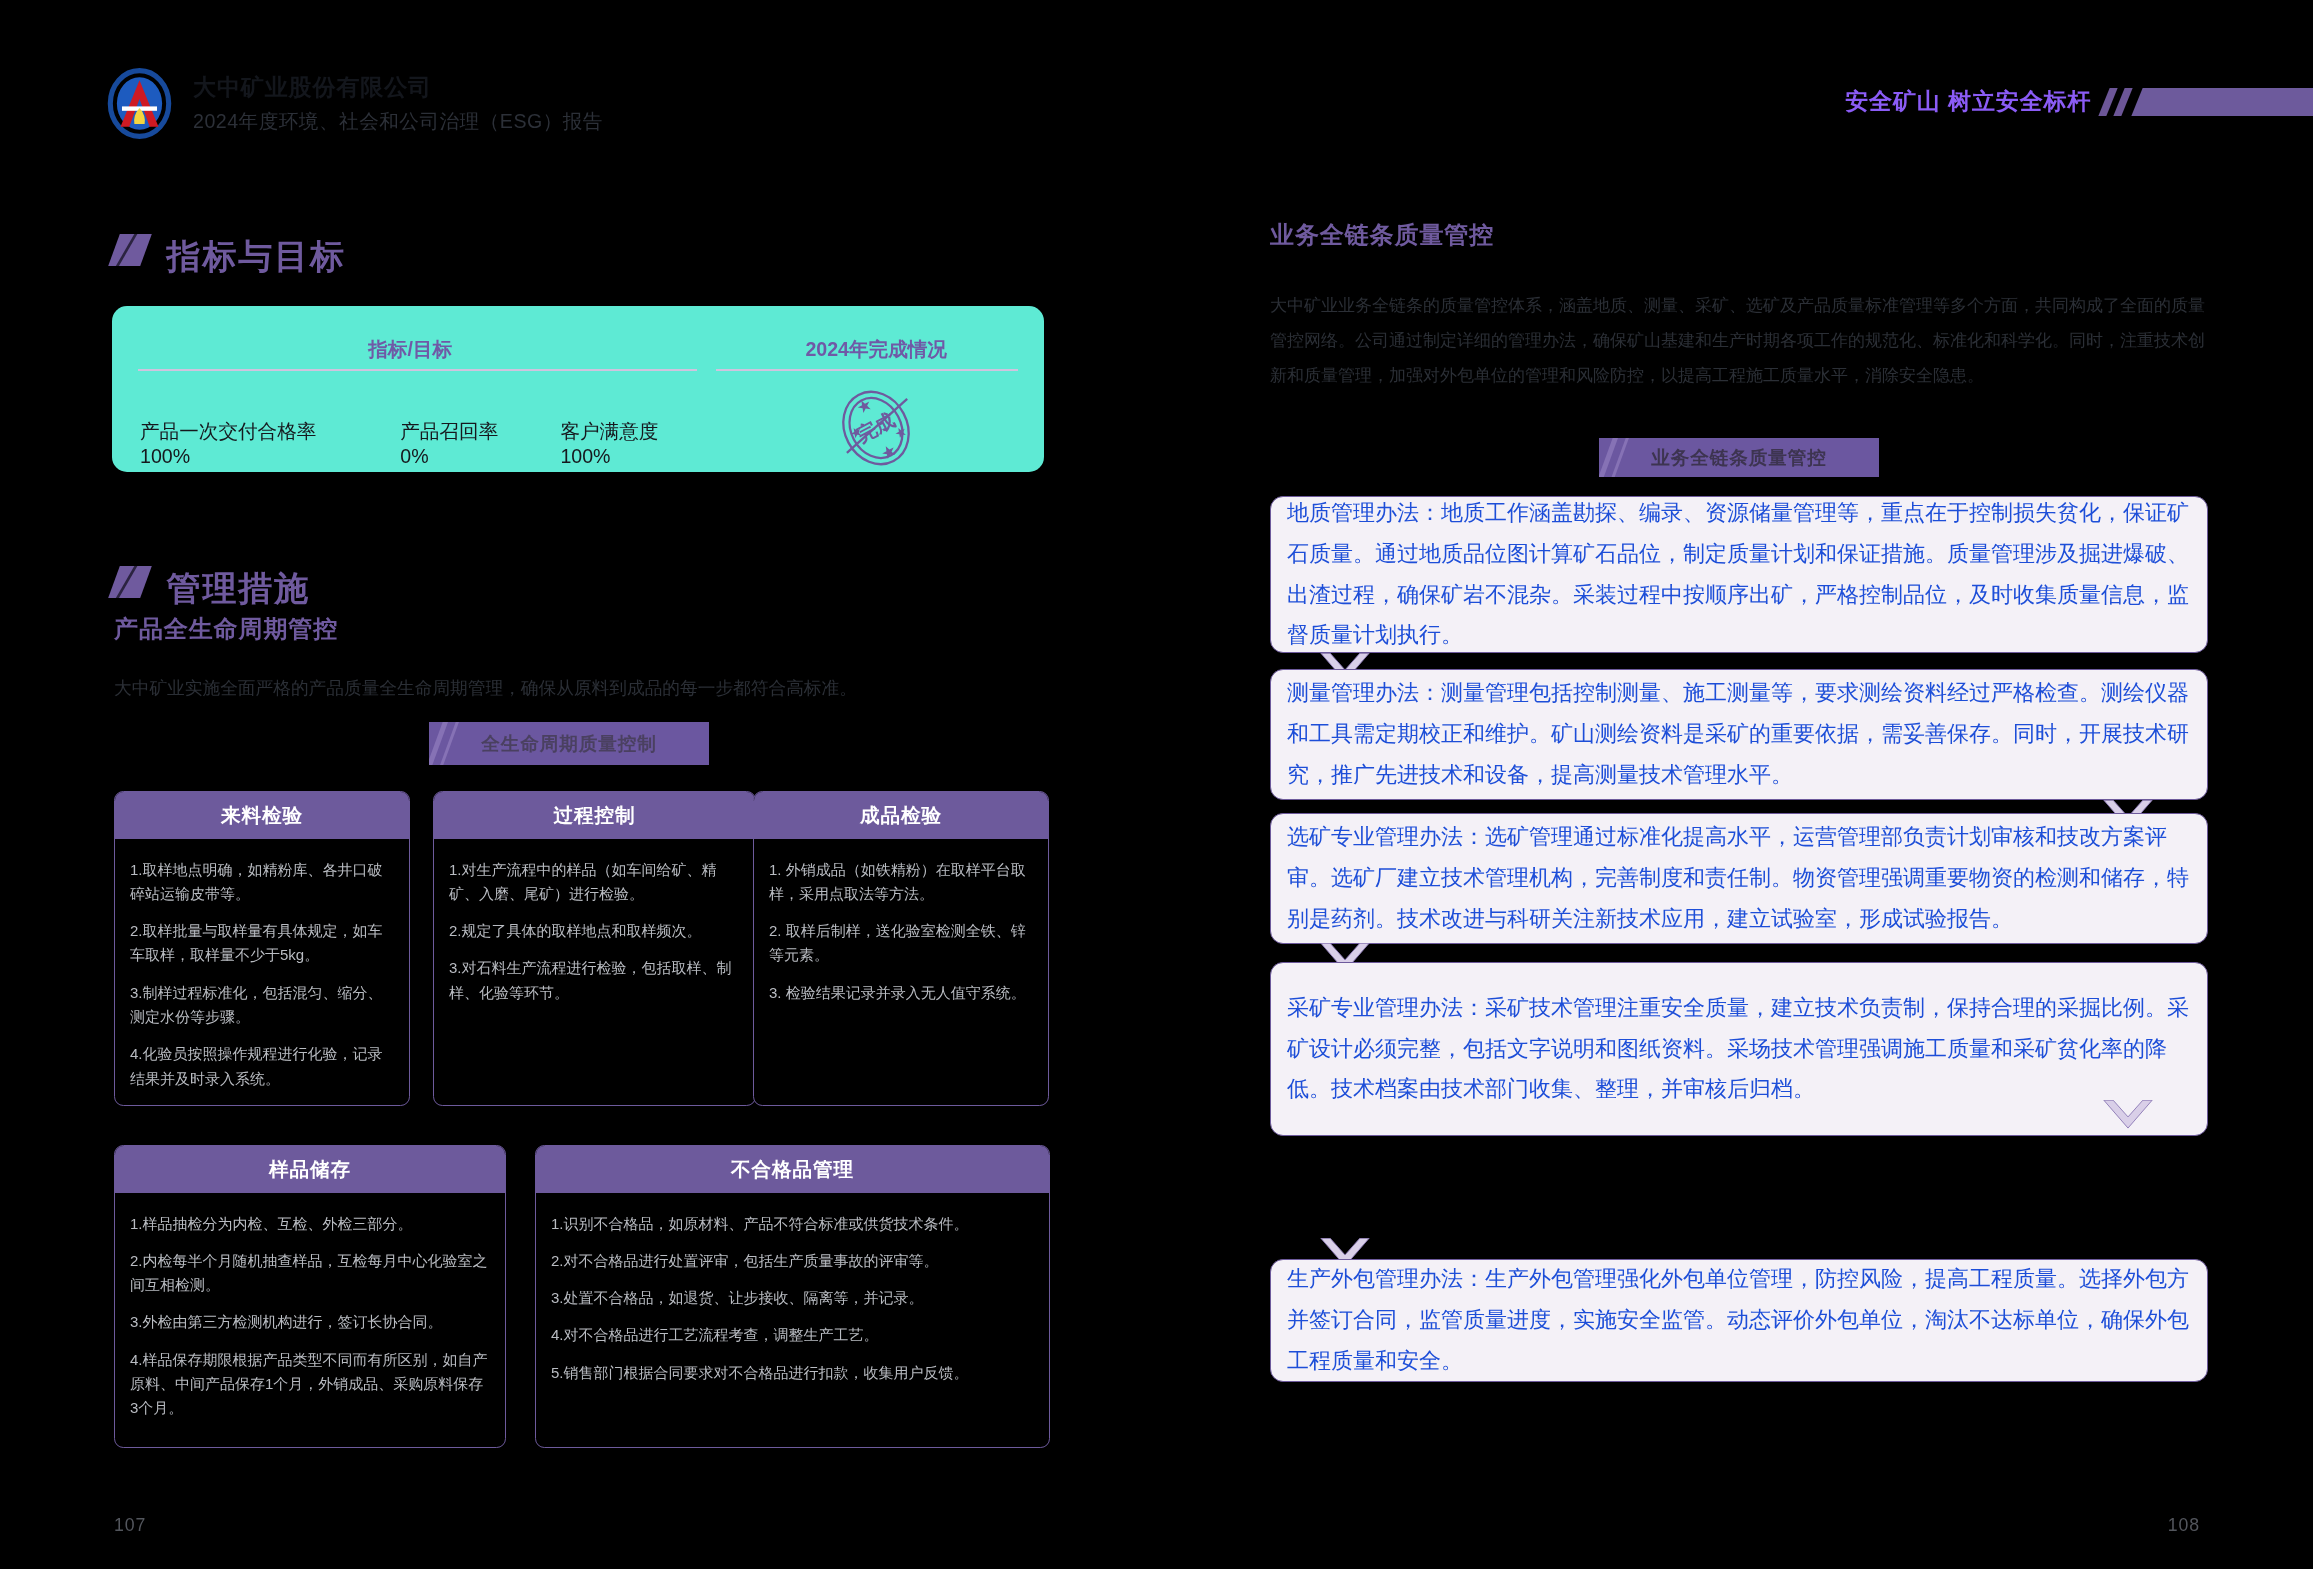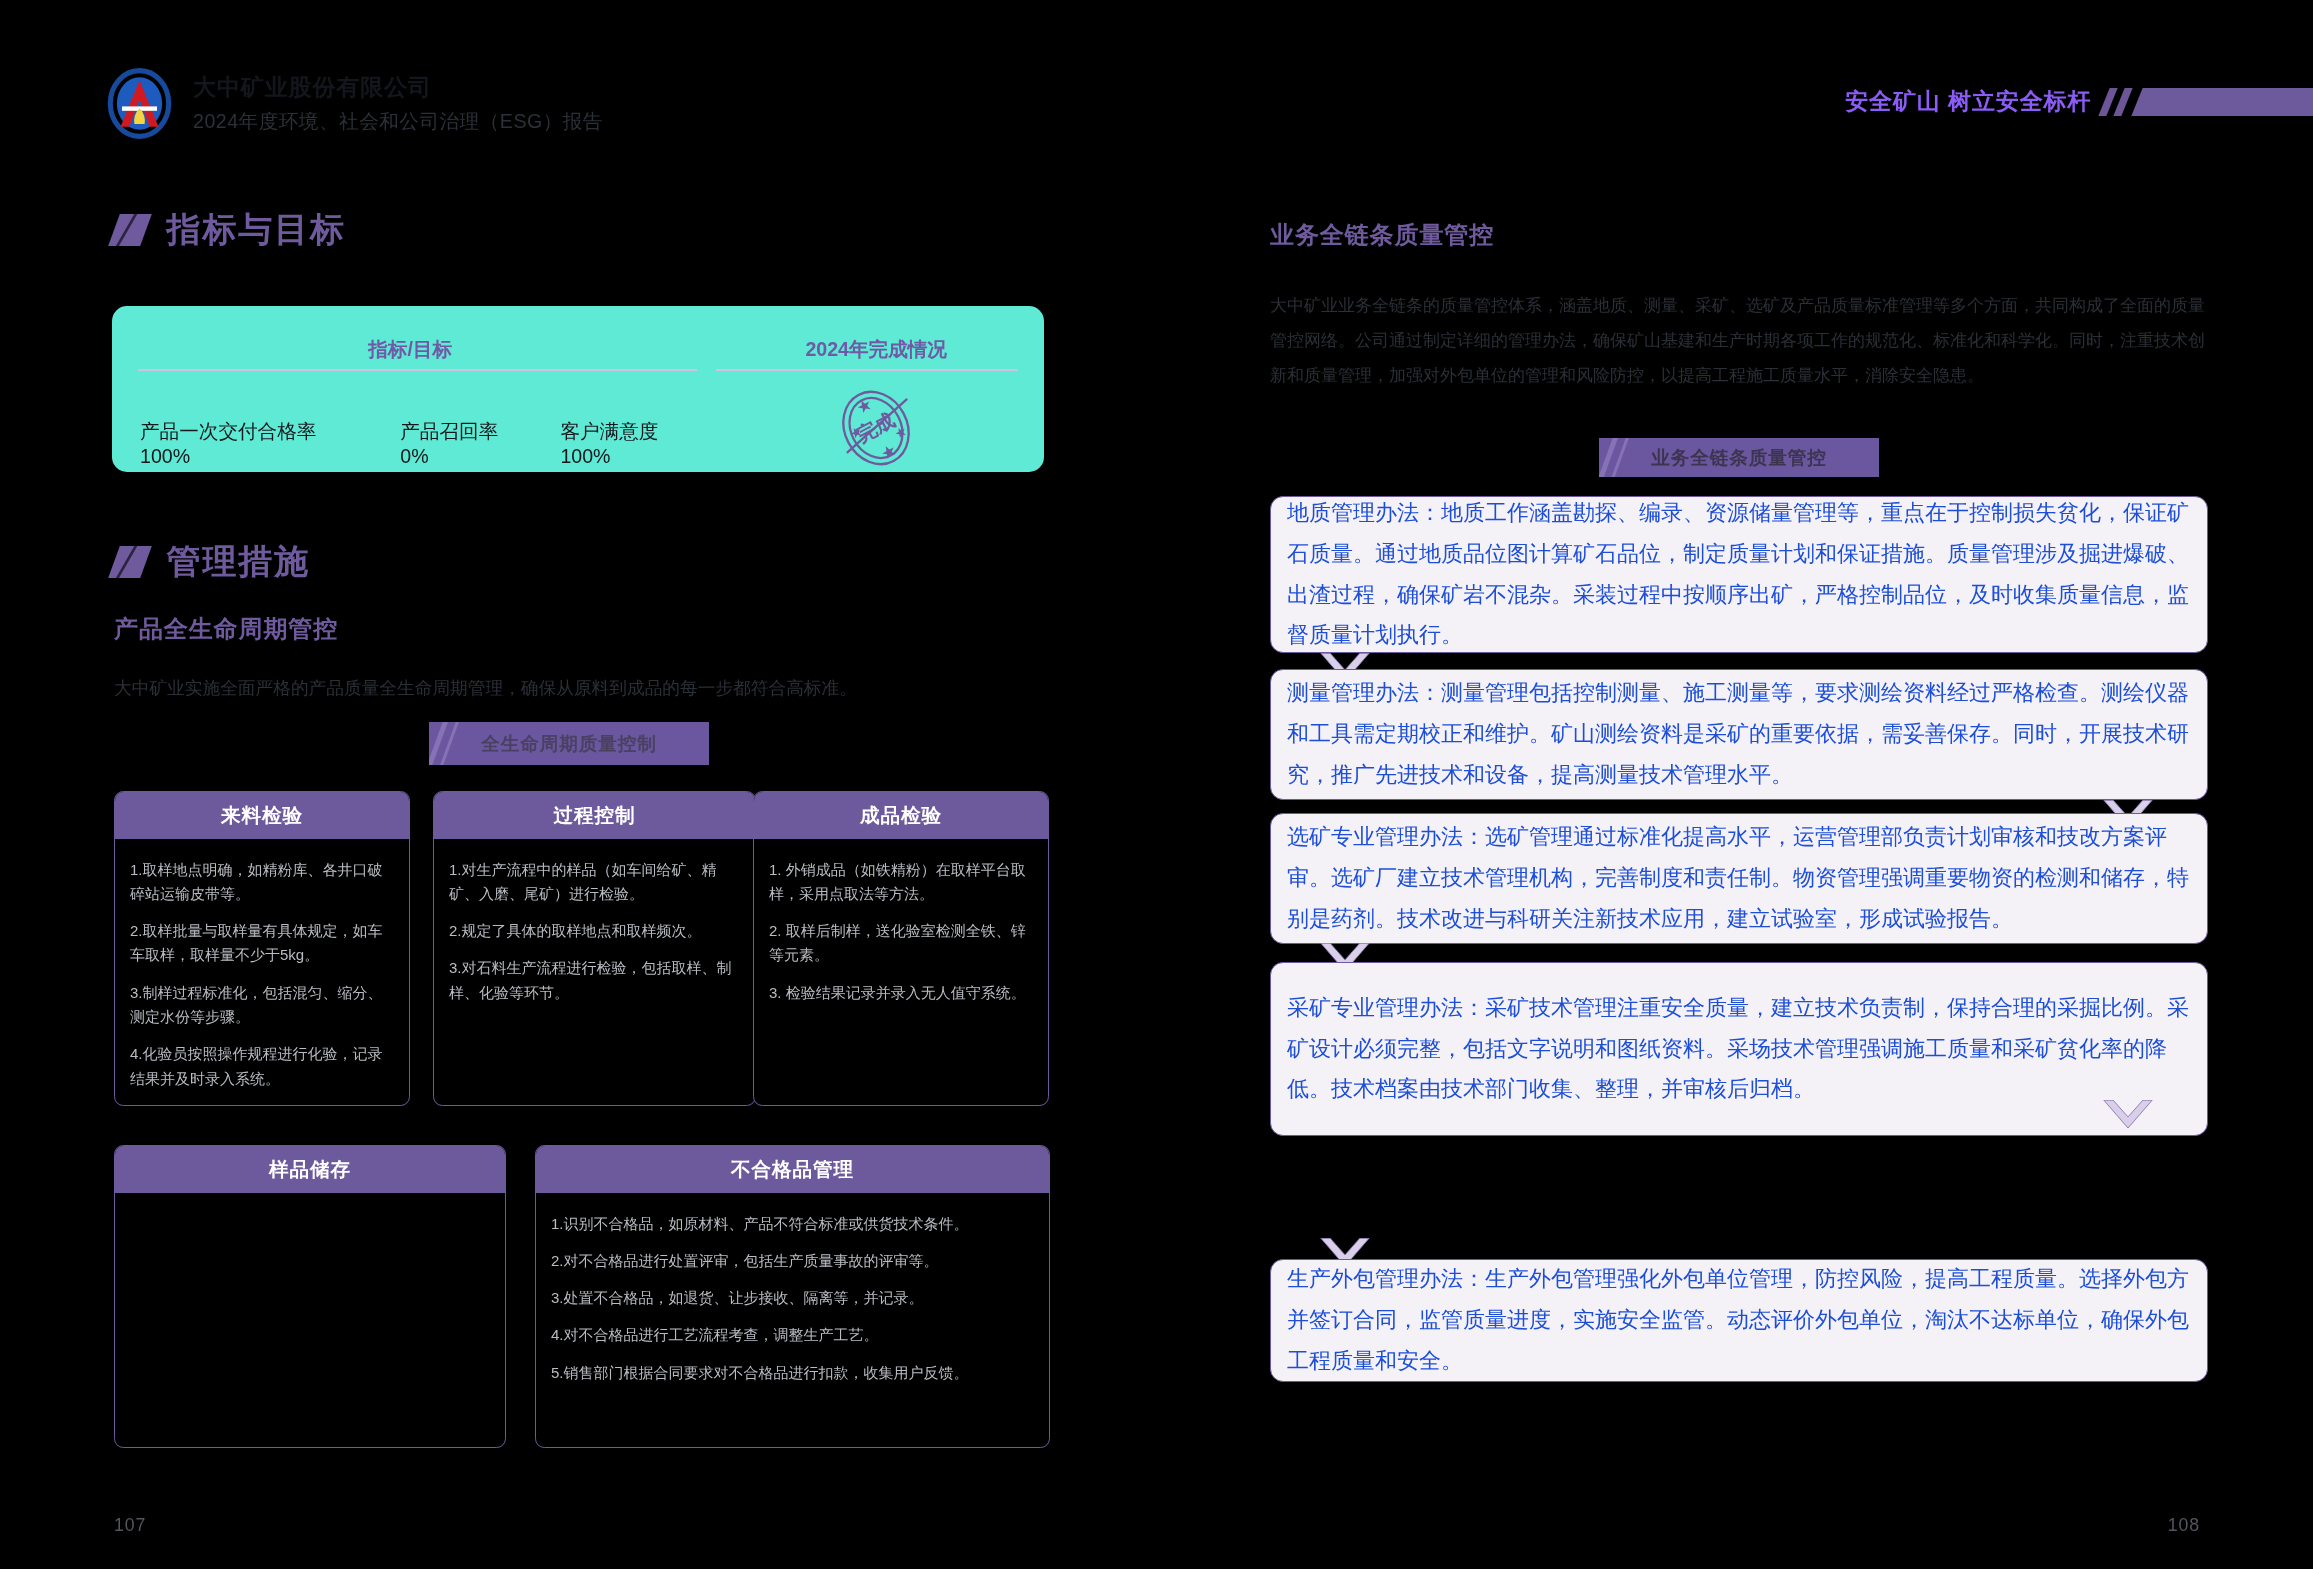--- a/index.html
+++ b/index.html
@@ -18,21 +18,21 @@
   .hdr-company { font-size: 23px; font-weight: 700; color: #13161c; letter-spacing: 0.9px; }
   .hdr-sub { font-size: 19.6px; color: #2c3038; letter-spacing: 0.5px; }
 
   .hdr-right { position: absolute; right: 0px; top: 86px; display: flex; align-items: center; }
   .hdr-right-txt { font-size: 23px; font-weight: 700; color: #8b5cf6; letter-spacing: 0.9px; }
   .slashes { display: flex; gap: 6.5px; margin-left: 13px; align-items: center; }
   .slash { width: 8.4px; height: 28px; background: #6c5697; transform: skewX(-22deg); }
   .hdr-bar { width: 214px; height: 28px; background: #6d5a9c; transform: skewX(-22deg); margin-left: 9.3px; margin-right: -37px; }
 
   
-  .sec-head { position: absolute; display: flex; align-items: center; gap: 20.5px; }
+  .sec-head { position: absolute; display: flex; gap: 20.5px; margin-top: 27px; }
   .sec-mark { width: 32px; height: 32px; background: #6f5a9e; transform: skewX(-20deg); position: relative; overflow: hidden; }
   .sec-mark:after { content: ""; position: absolute; left: 11.2px; top: -5.6px; width: 2.8px; height: 45px; background: #2b2340; transform: rotate(12deg); }
   .sec-title { font-size: 34px; font-weight: 700; color: #6f5a9e; letter-spacing: 1.9px; }
 
   
   .metrics-card {
     position: absolute; left: 112px; top: 306px; width: 932px; height: 166px;
     background: #5eead4; border-radius: 15px;
   }
   .metrics-head { display: flex; height: 63px; }
@@ -182,20 +182,26 @@
     <div class="lcard-head">成品检验</div>
     <div class="lcard-body">
       <p>1. 外销成品（如铁精粉）在取样平台取样，采用点取法等方法。</p>
       <p>2. 取样后制样，送化验室检测全铁、锌等元素。</p>
       <p>3. 检验结果记录并录入无人值守系统。</p>
     </div>
   </div>
 
   <div class="lcard" style="left:114px; top:1145px; width:392px; height:303px;">
     <div class="lcard-head">样品储存</div>
+    <div class="lcard-body">
+      <p>1.样品抽检分为内检、互检、外检三部分。</p>
+      <p>2.内检每半个月随机抽查样品，互检每月中心化验室之间互相检测。</p>
+      <p>3.外检由第三方检测机构进行，签订长协合同。</p>
+      <p>4.样品保存期限根据产品类型不同而有所区别，如自产原料、中间产品保存1个月，外销成品、采购原料保存3个月。</p>
+    </div>
   </div>
 
   <div class="lcard" style="left:535px; top:1145px; width:515px; height:303px;">
     <div class="lcard-head">不合格品管理</div>
     <div class="lcard-body">
       <p>1.识别不合格品，如原材料、产品不符合标准或供货技术条件。</p>
       <p>2.对不合格品进行处置评审，包括生产质量事故的评审等。</p>
       <p>3.处置不合格品，如退货、让步接收、隔离等，并记录。</p>
       <p>4.对不合格品进行工艺流程考查，调整生产工艺。</p>
       <p>5.销售部门根据合同要求对不合格品进行扣款，收集用户反馈。</p>

